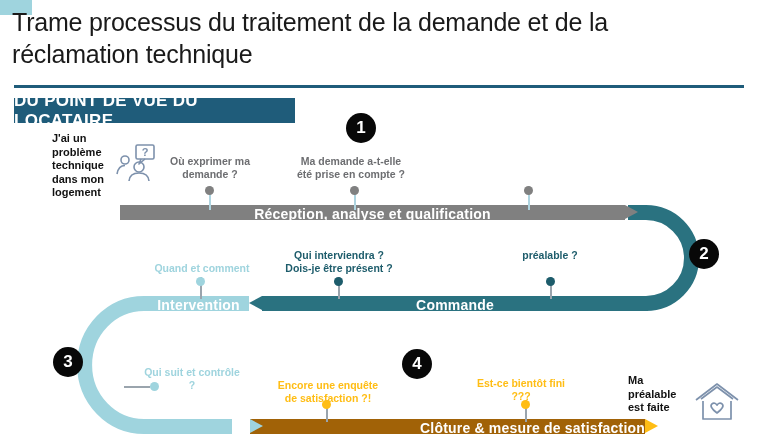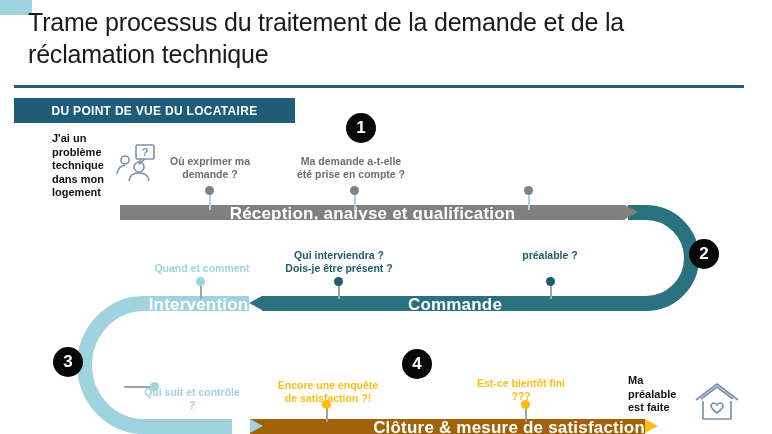--- a/index.html
+++ b/index.html
@@ -9,53 +9,52 @@
     font-family: "Liberation Sans", sans-serif;
     overflow: hidden;
   }
   #stage { position: relative; width: 772px; height: 434px; }
 
   
   .title {
     position: absolute; left: 12px; top: 6px; width: 700px;
     font-size: 25px; line-height: 32px; color: #1a1a1a;
     letter-spacing: -0.2px;
-    margin-left: 16px;
   }
   .title-rule {
     position: absolute; left: 14px; top: 85px; width: 730px; height: 3px;
     background: #1f5c7a;
   }
 
   
   .banner {
     position: absolute; left: 14px; top: 98px; width: 281px; height: 25px;
     background: #1f5c7a; color: #ffffff;
-    font-size: 12px; font-weight: bold; letter-spacing: 0.3px;
+    font-size: 17px; font-weight: bold; letter-spacing: 0.3px;
     display: flex; align-items: center; justify-content: center;
   }
 
   
   .badge {
     position: absolute; width: 30px; height: 30px; border-radius: 50%;
     background: #080808; color: #ffffff;
     font-size: 17px; font-weight: bold;
     display: flex; align-items: center; justify-content: center;
     z-index: 40;
   }
   .badge-1 { left: 346px; top: 113px; }
   .badge-2 { left: 689px; top: 239px; }
   .badge-3 { left: 53px; top: 347px; }
   .badge-4 { left: 402px; top: 349px; }
 
   
   .bar {
     position: absolute; height: 15px;
     display: flex; align-items: center;
-    color: #ffffff; font-size: 17px; font-weight: bold;
+    color: #ffffff; font-size: 14px; font-weight: bold;
     letter-spacing: 0.2px; white-space: nowrap;
     z-index: 12;
   }
   .bar span { position: relative; top: 1px; }
 
   
   .bar-reception {
     left: 120px; top: 205px; width: 505px;
     background: #808080;
     justify-content: center;
@@ -252,21 +251,21 @@
   </div>
   <div class="pin" style="left:322px; top:400px; height:22px;">
     <div class="stem" style="height:22px; background:#9aa4ad;"></div>
     <div class="dot" style="top:0; background:#ffbd14;"></div>
   </div>
   <div class="pin" style="left:521px; top:400px; height:22px;">
     <div class="stem" style="height:22px; background:#9aa4ad;"></div>
     <div class="dot" style="top:0; background:#ffbd14;"></div>
   </div>
 
-  <div class="qlabel c-lightteal" style="left:134px; top:386px; width:116px;">
+  <div class="qlabel c-lightteal" style="left:134px; top:366px; width:116px;">
     <div>Qui suit et contrôle</div>
     <div>?</div>
   </div>
   <div class="qlabel c-yellow" style="left:272px; top:372px; width:112px;margin-top:7px;">
     <div>Encore une enquête</div>
     <div>de satisfaction ?!</div>
   </div>
   <div class="qlabel c-yellow" style="left:470px; top:377px; width:102px;">
     <div>Est-ce bientôt fini</div>
     <div>???</div>

